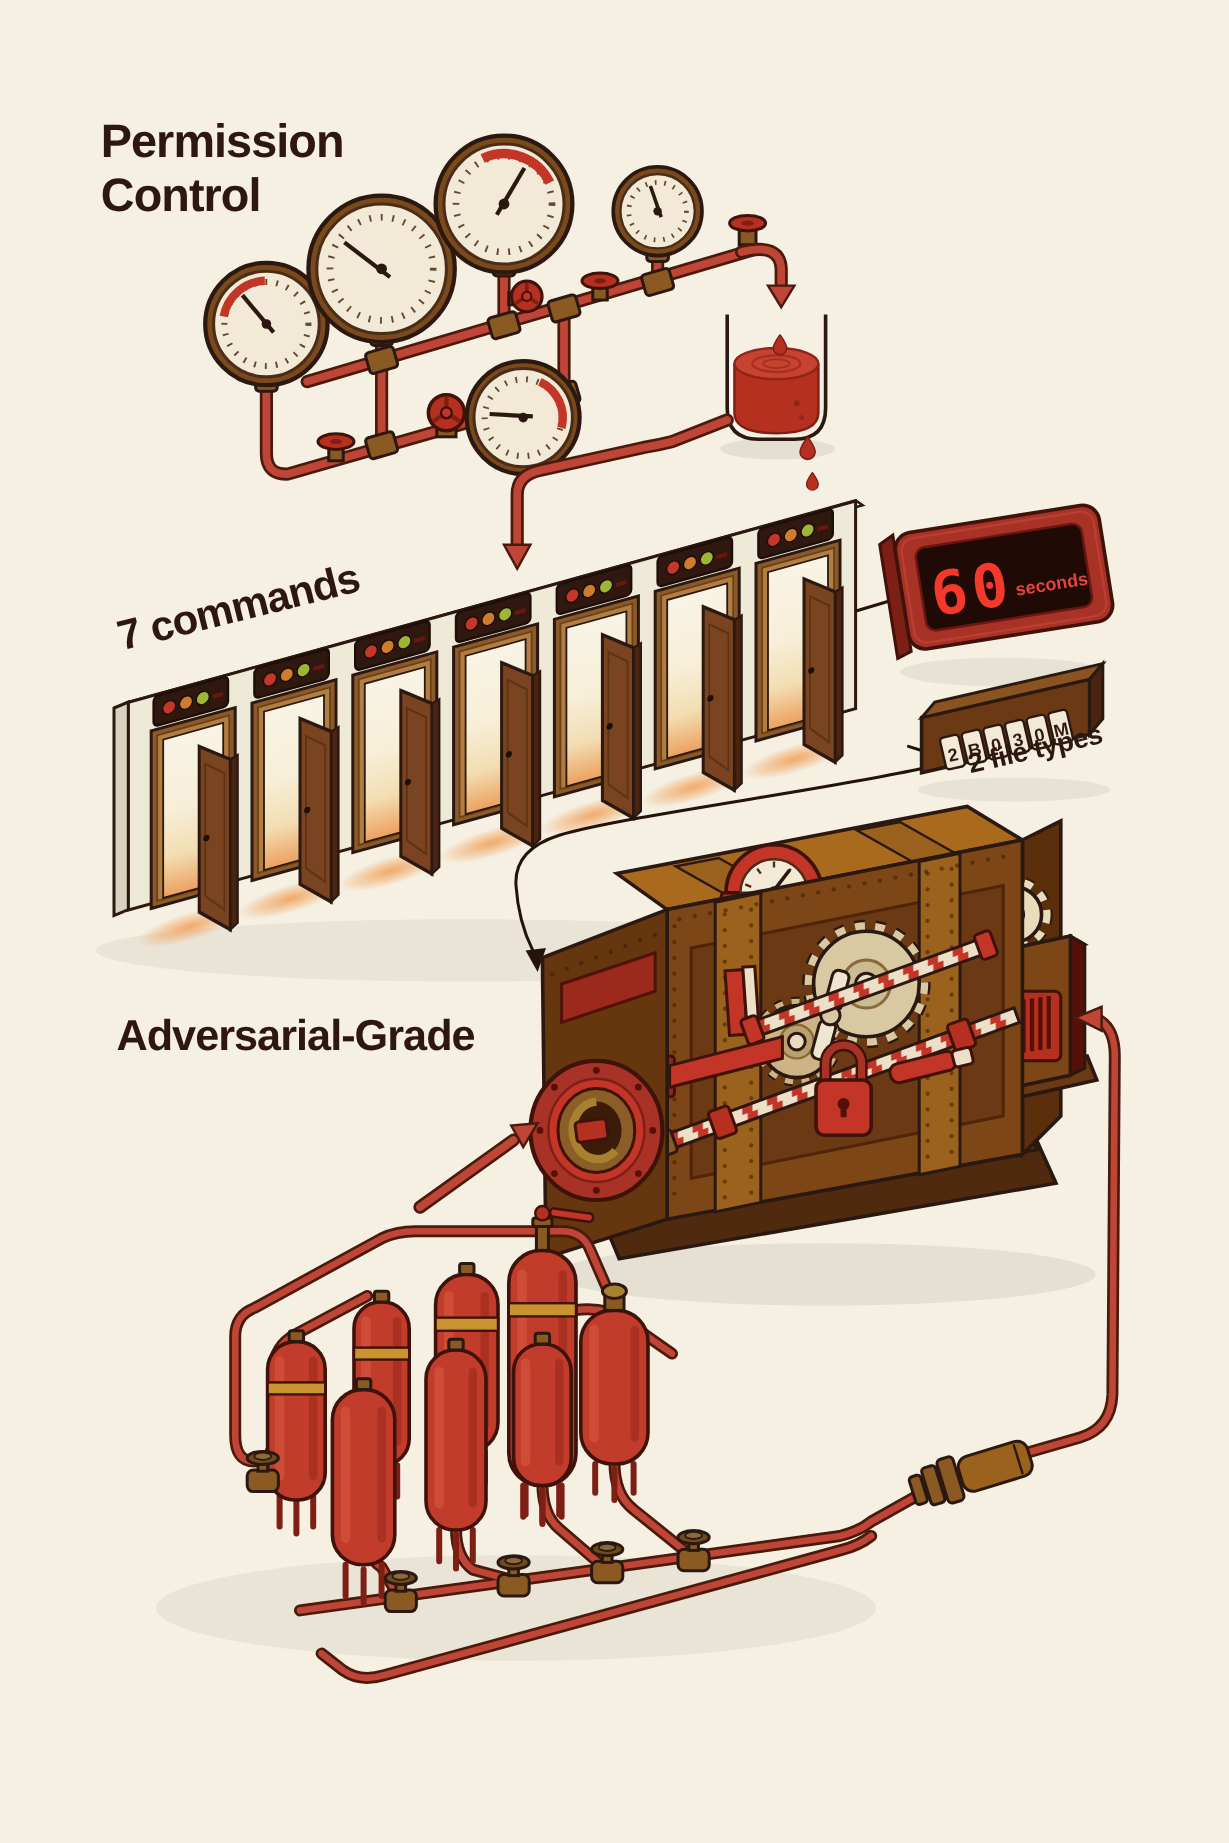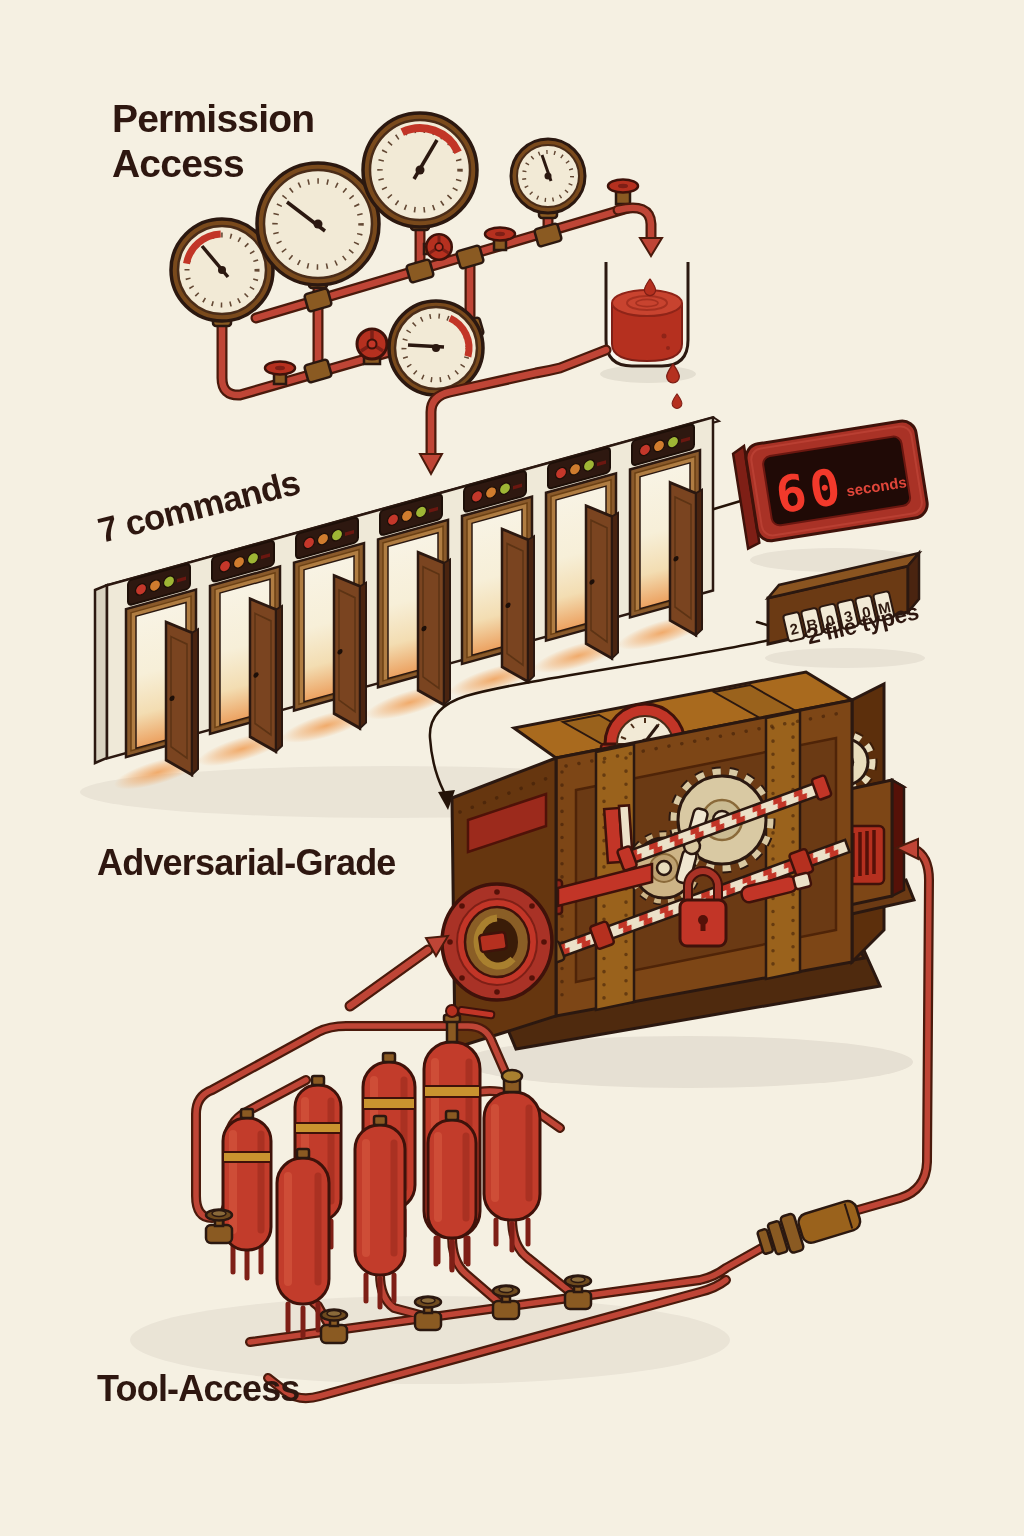--- a/index.html
+++ b/index.html
@@ -449,29 +449,29 @@
   <g transform="translate(793,1233) rotate(-17)">
     <rect x="8" y="-15" width="60" height="30" rx="9" fill="#9a621c" stroke="#2b1810" stroke-width="2.5"></rect>
     <line x1="58" y1="-13" x2="58" y2="13" stroke="#2b1810" stroke-width="2"></line>
     <rect x="-8" y="-19" width="14" height="38" rx="4" class="brassy"></rect>
     <rect x="-22" y="-16" width="12" height="32" rx="3" class="brassy"></rect>
     <rect x="-34" y="-12" width="10" height="24" rx="3" class="brassy"></rect>
   </g>
 </g>
 </svg>
 
-<div class="lbl lbl-big" style="left:112px;top:96px;font-size:39px;">
+<div class="lbl lbl-big" style="left:84px;top:96px;font-size:39px;">
   <span>Permission</span><br>
-  <span>Access</span>
+  <span>Control</span>
 </div>
 
 <div class="lbl lbl-commands" style="left:94px;top:512px;">7 commands</div>
 
 <div class="lbl lbl-big" style="left:97px;top:842px;font-size:36px;text-align:center;">
   <span>Adversarial-Grade</span><br>
 </div>
 
 <div class="lbl lbl-big" style="left:97px;top:1368px;font-size:36px;">
-  <span>Tool-Access</span><br>
+  <br>
 </div>
 
 <div class="lbl lbl-filetypes" style="left:804px;top:624px;">2 file types</div>
 </div>
 
 </body></html>

